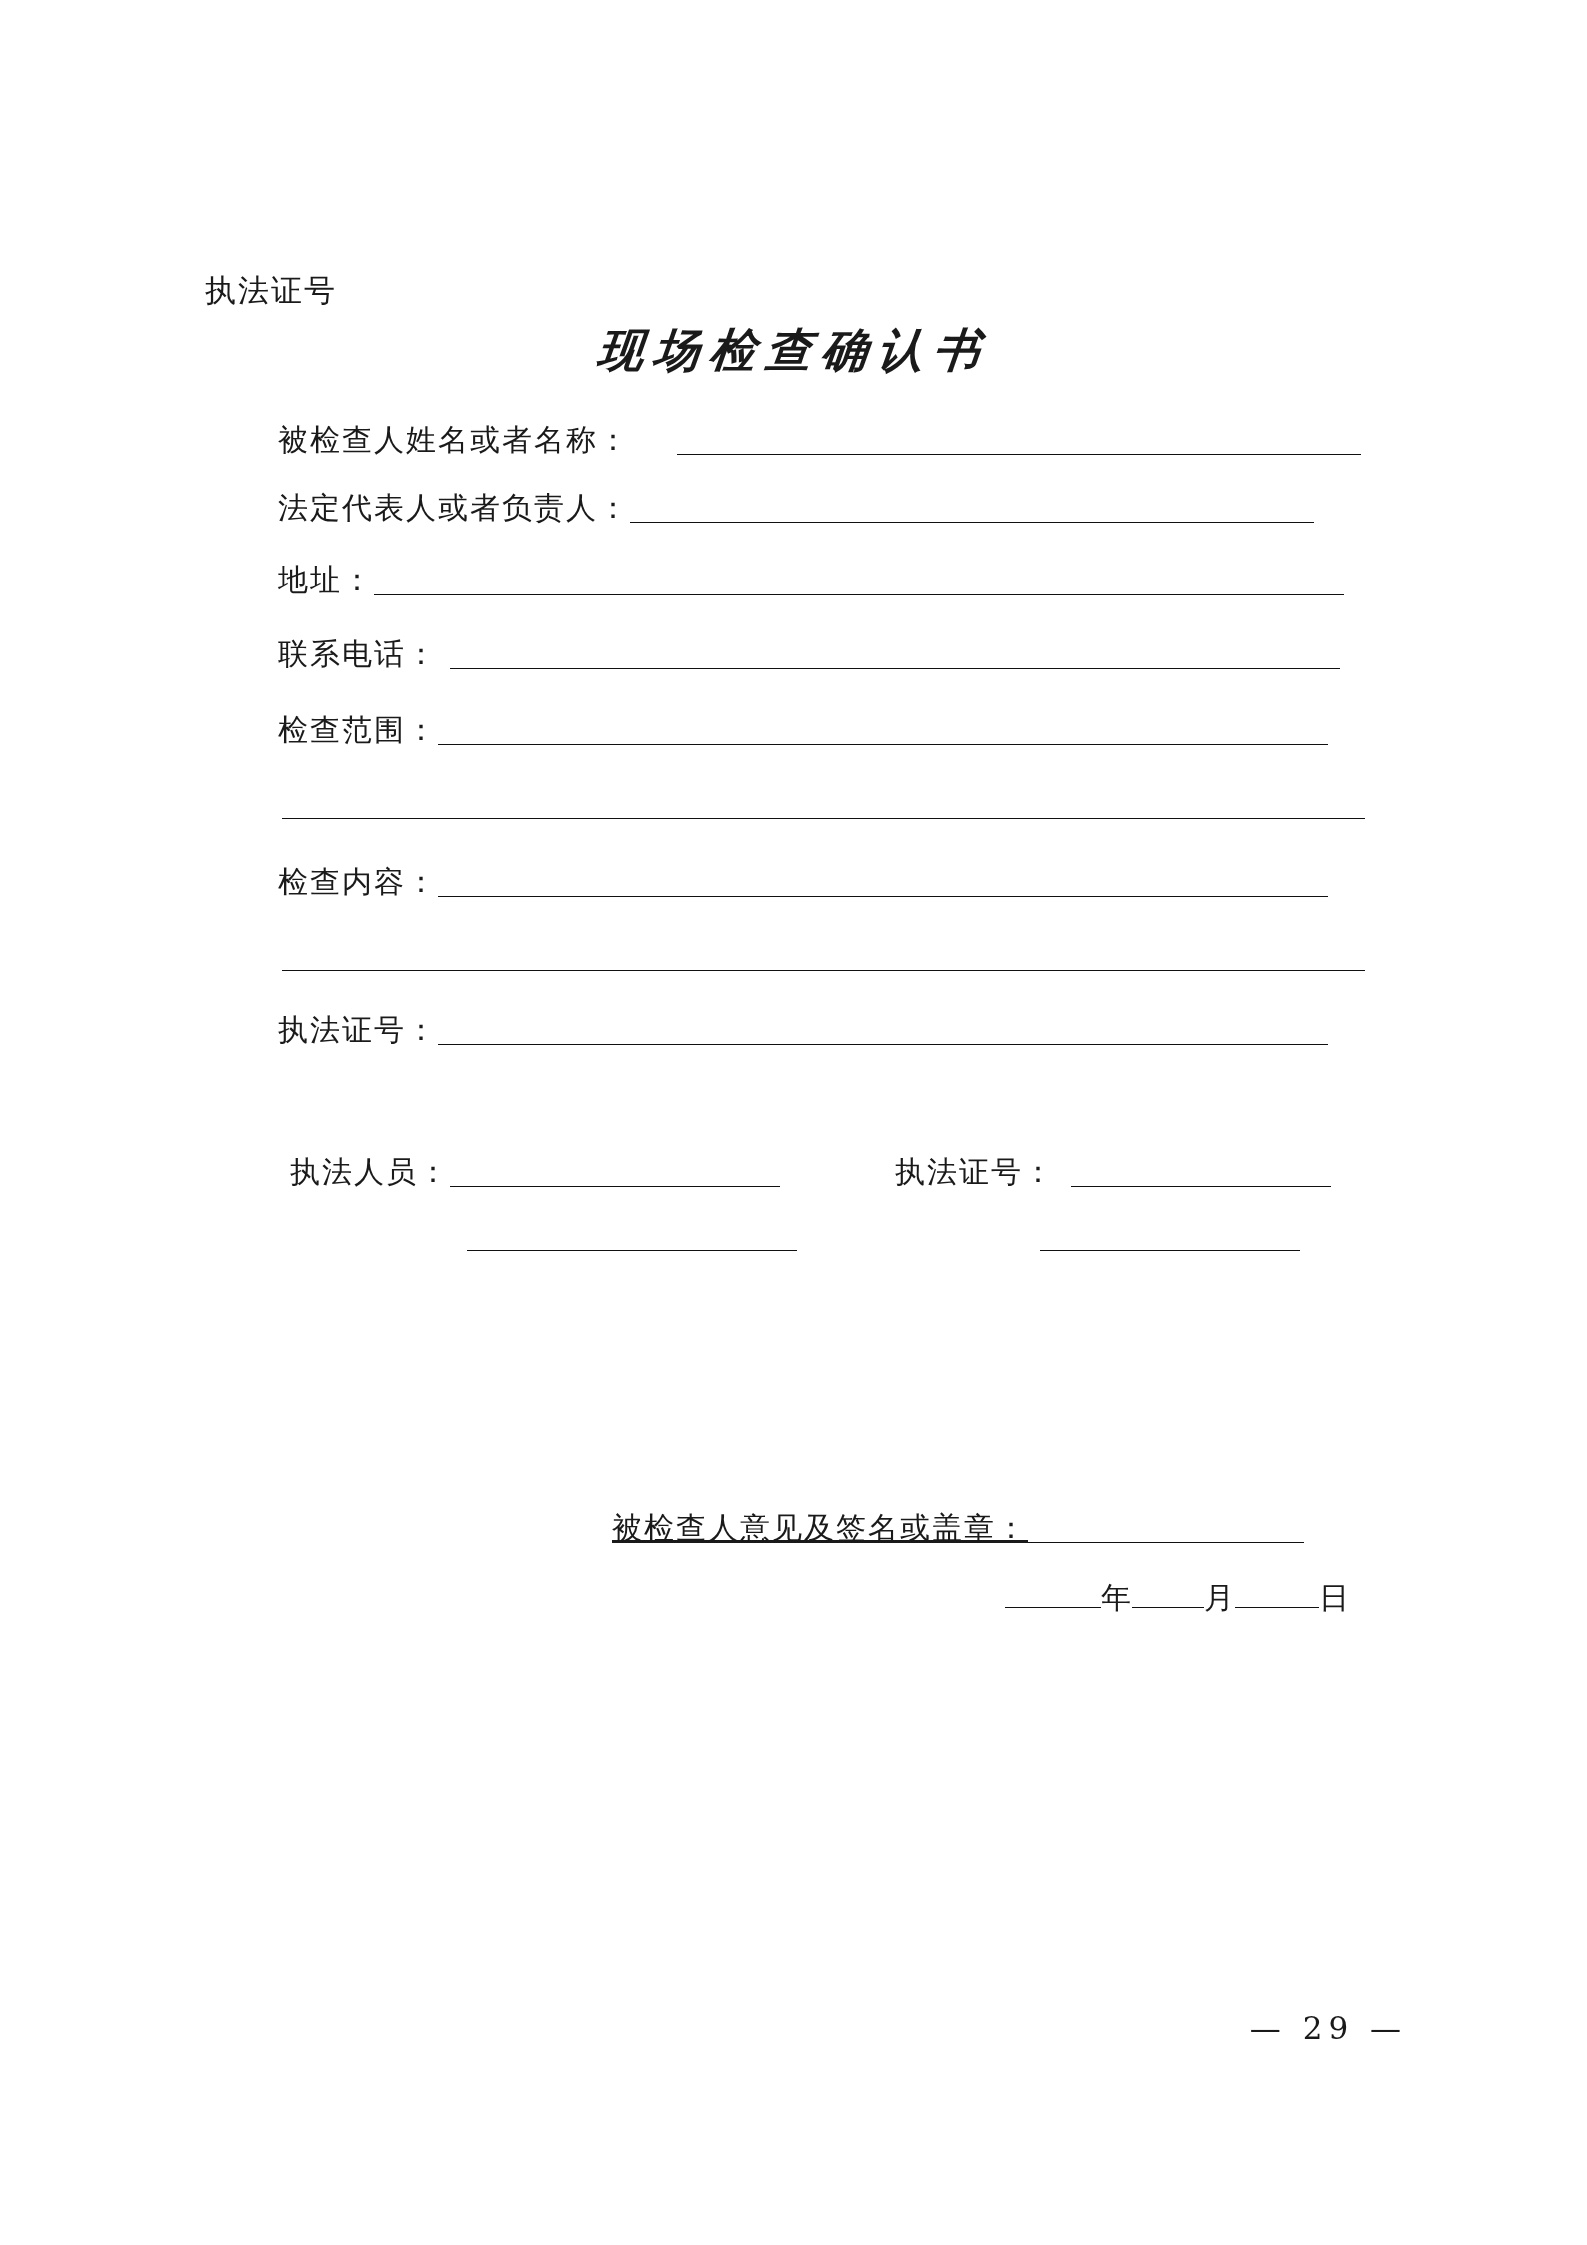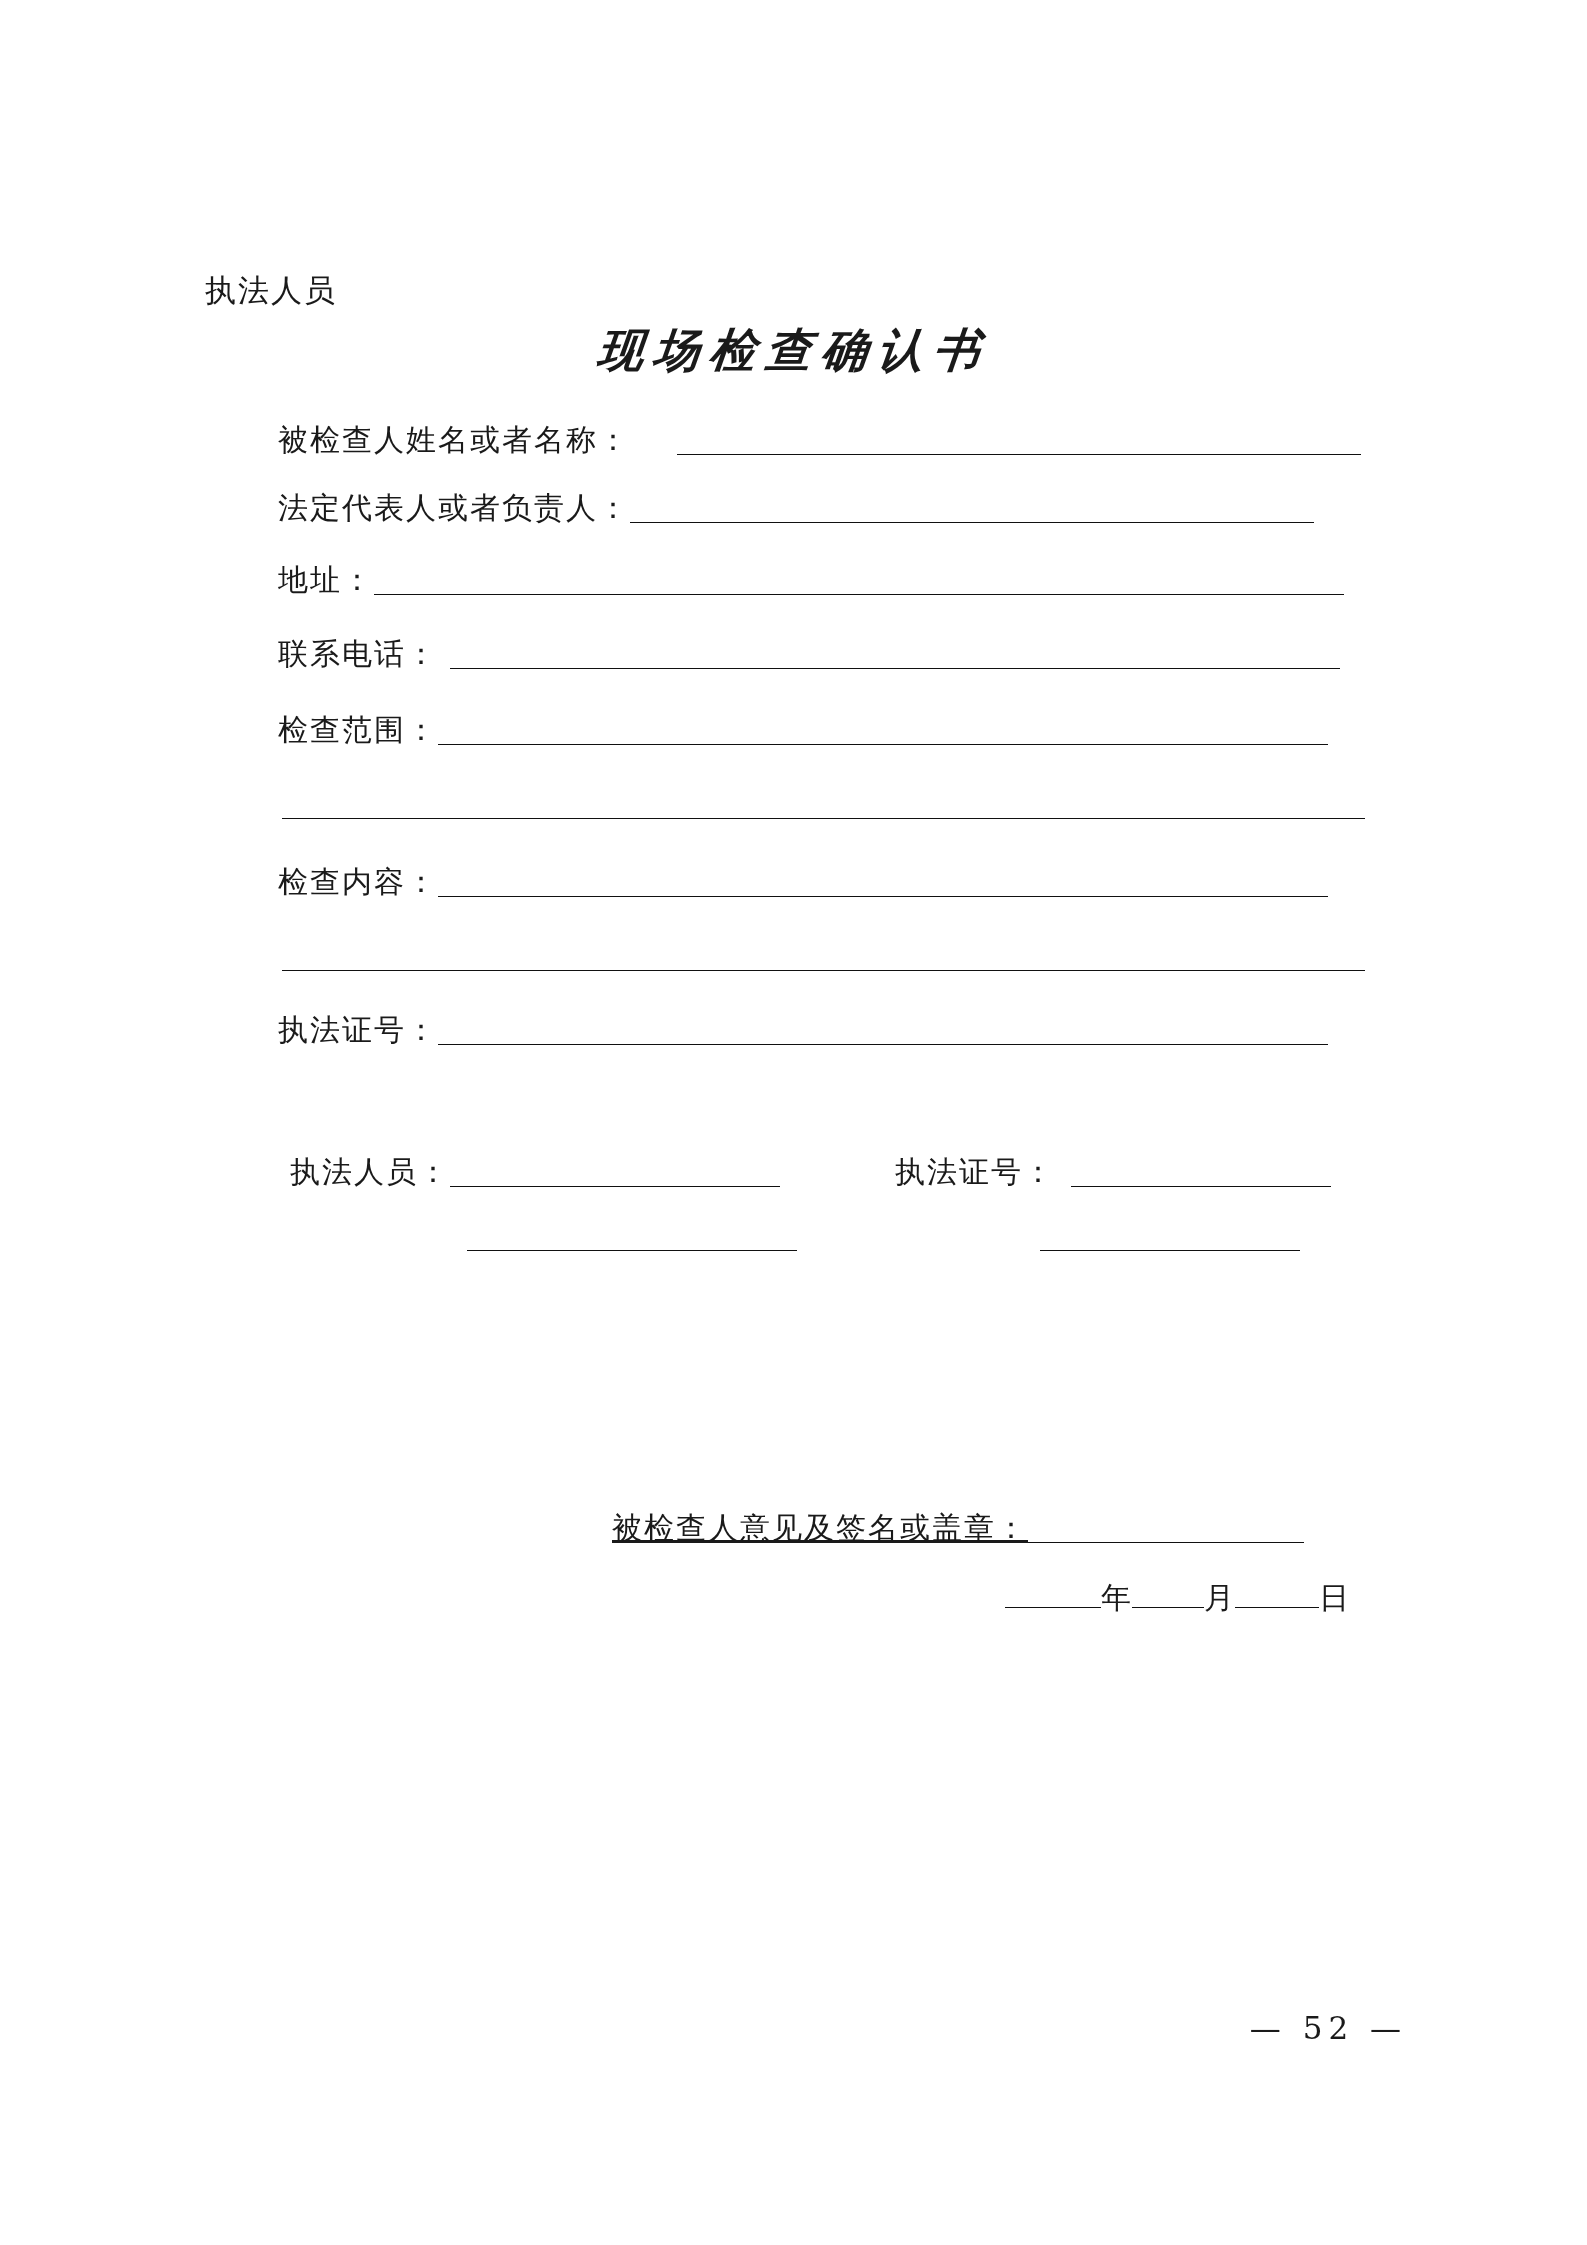--- a/index.html
+++ b/index.html
@@ -110,21 +110,21 @@
     letter-spacing: 6px;
     font-family: "DejaVu Serif", "Liberation Serif", serif;
     white-space: nowrap;
   }
 </style>
 </head>
 <body>
 
 <div class="page">
 
-  <div class="doc-label">执法人员</div>
+  <div class="doc-label">执法证号</div>
 
   <div class="doc-title">现场检查确认书</div>
 
   <div class="field-row" style="left:278px; top:420px;gap:47px;">
     <span class="field-label">被检查人姓名或者名称：</span>
     <span class="field-rule" style="width:684px;"></span>
   </div>
 
   <div class="field-row" style="left:278px; top:488px;">
     <span class="field-label">法定代表人或者负责人：</span>
@@ -177,15 +177,15 @@
 
   <div class="date-row" style="left:1005px; top:1578px;">
     <span class="date-blank" style="width:96px;"></span>
     <span>年</span>
     <span class="date-blank" style="width:72px;"></span>
     <span>月</span>
     <span class="date-blank" style="width:84px;"></span>
     <span>日</span>
   </div>
 
-  <div class="page-number">— 52 —</div>
+  <div class="page-number">— 29 —</div>
 
 </div>
 
 </body></html>

